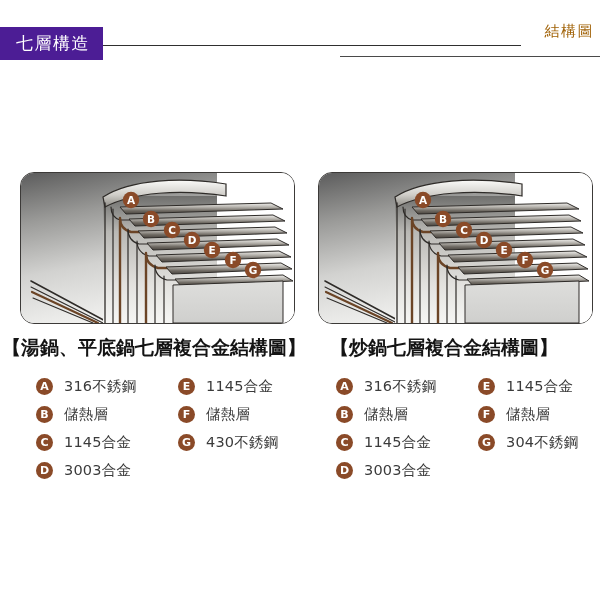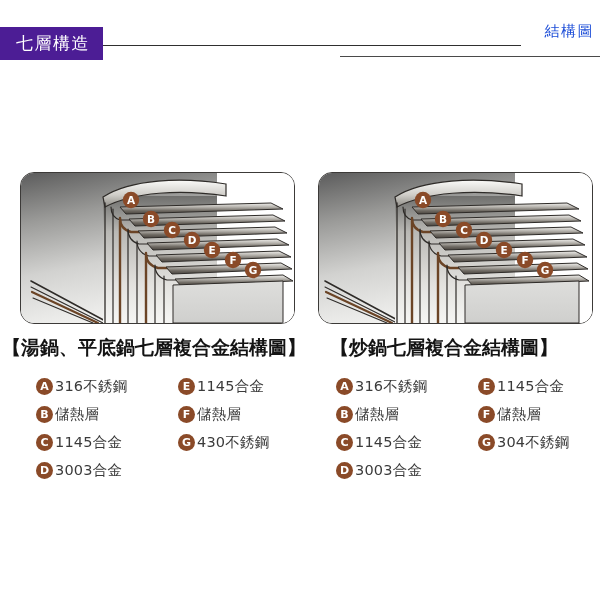--- a/index.html
+++ b/index.html
@@ -60,21 +60,21 @@
     width: 260px;
     height: 1px;
     background: #4a4a4a;
   }
   .header-right-label {
     position: absolute;
     right: 6px;
     top: 22px;
     font-size: 15px;
     letter-spacing: 1.5px;
-    color: #1d4ed8;
+    color: #a16207;
     white-space: nowrap;
   }
 
   
   .panels {
     position: absolute;
     left: 0;
     top: 172px;
     width: 600px;
     height: 152px;
@@ -145,21 +145,21 @@
     color: #ffffff;
     font-size: 11px;
     font-weight: 700;
     display: flex;
     align-items: center;
     justify-content: center;
     line-height: 1;
     font-family: "DejaVu Sans", "Liberation Sans", sans-serif;
   }
   .legend-label {
-    margin-left: 2px;
+    margin-left: 11px;
     font-size: 14.5px;
     color: #3b3b3b;
     white-space: nowrap;
     letter-spacing: 0.2px;
   }
 </style>
 </head>
 <body>
 
 <div class="header">

